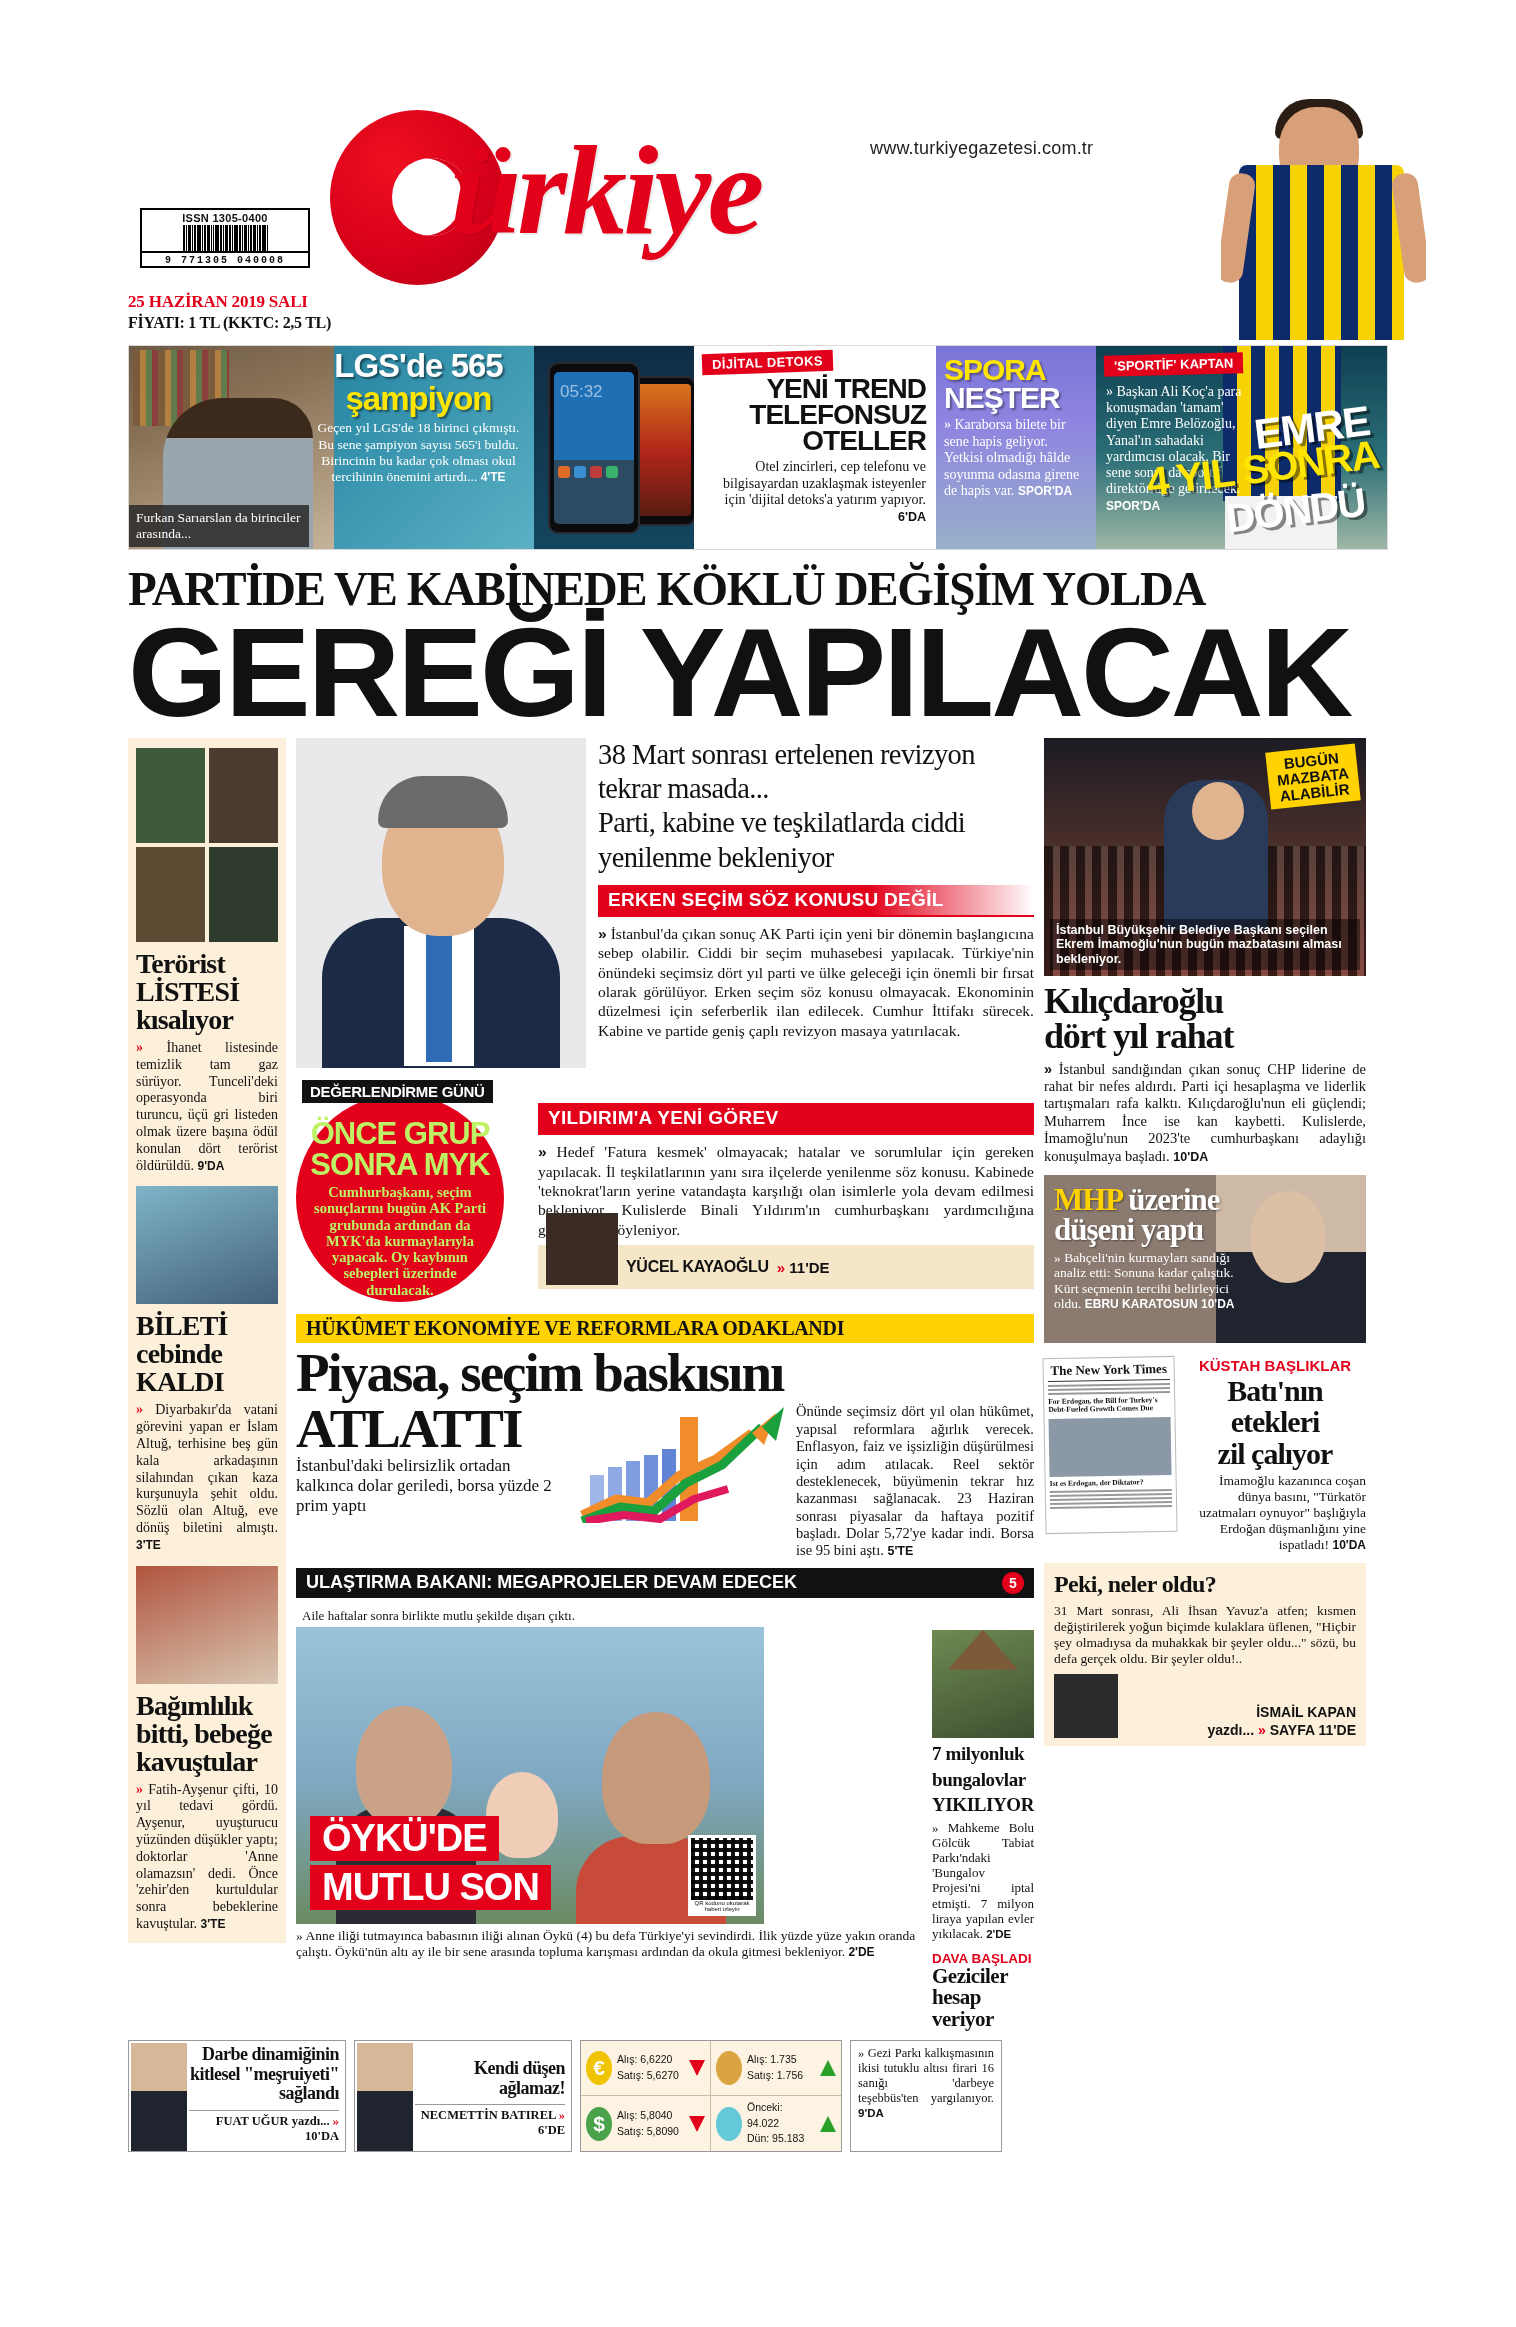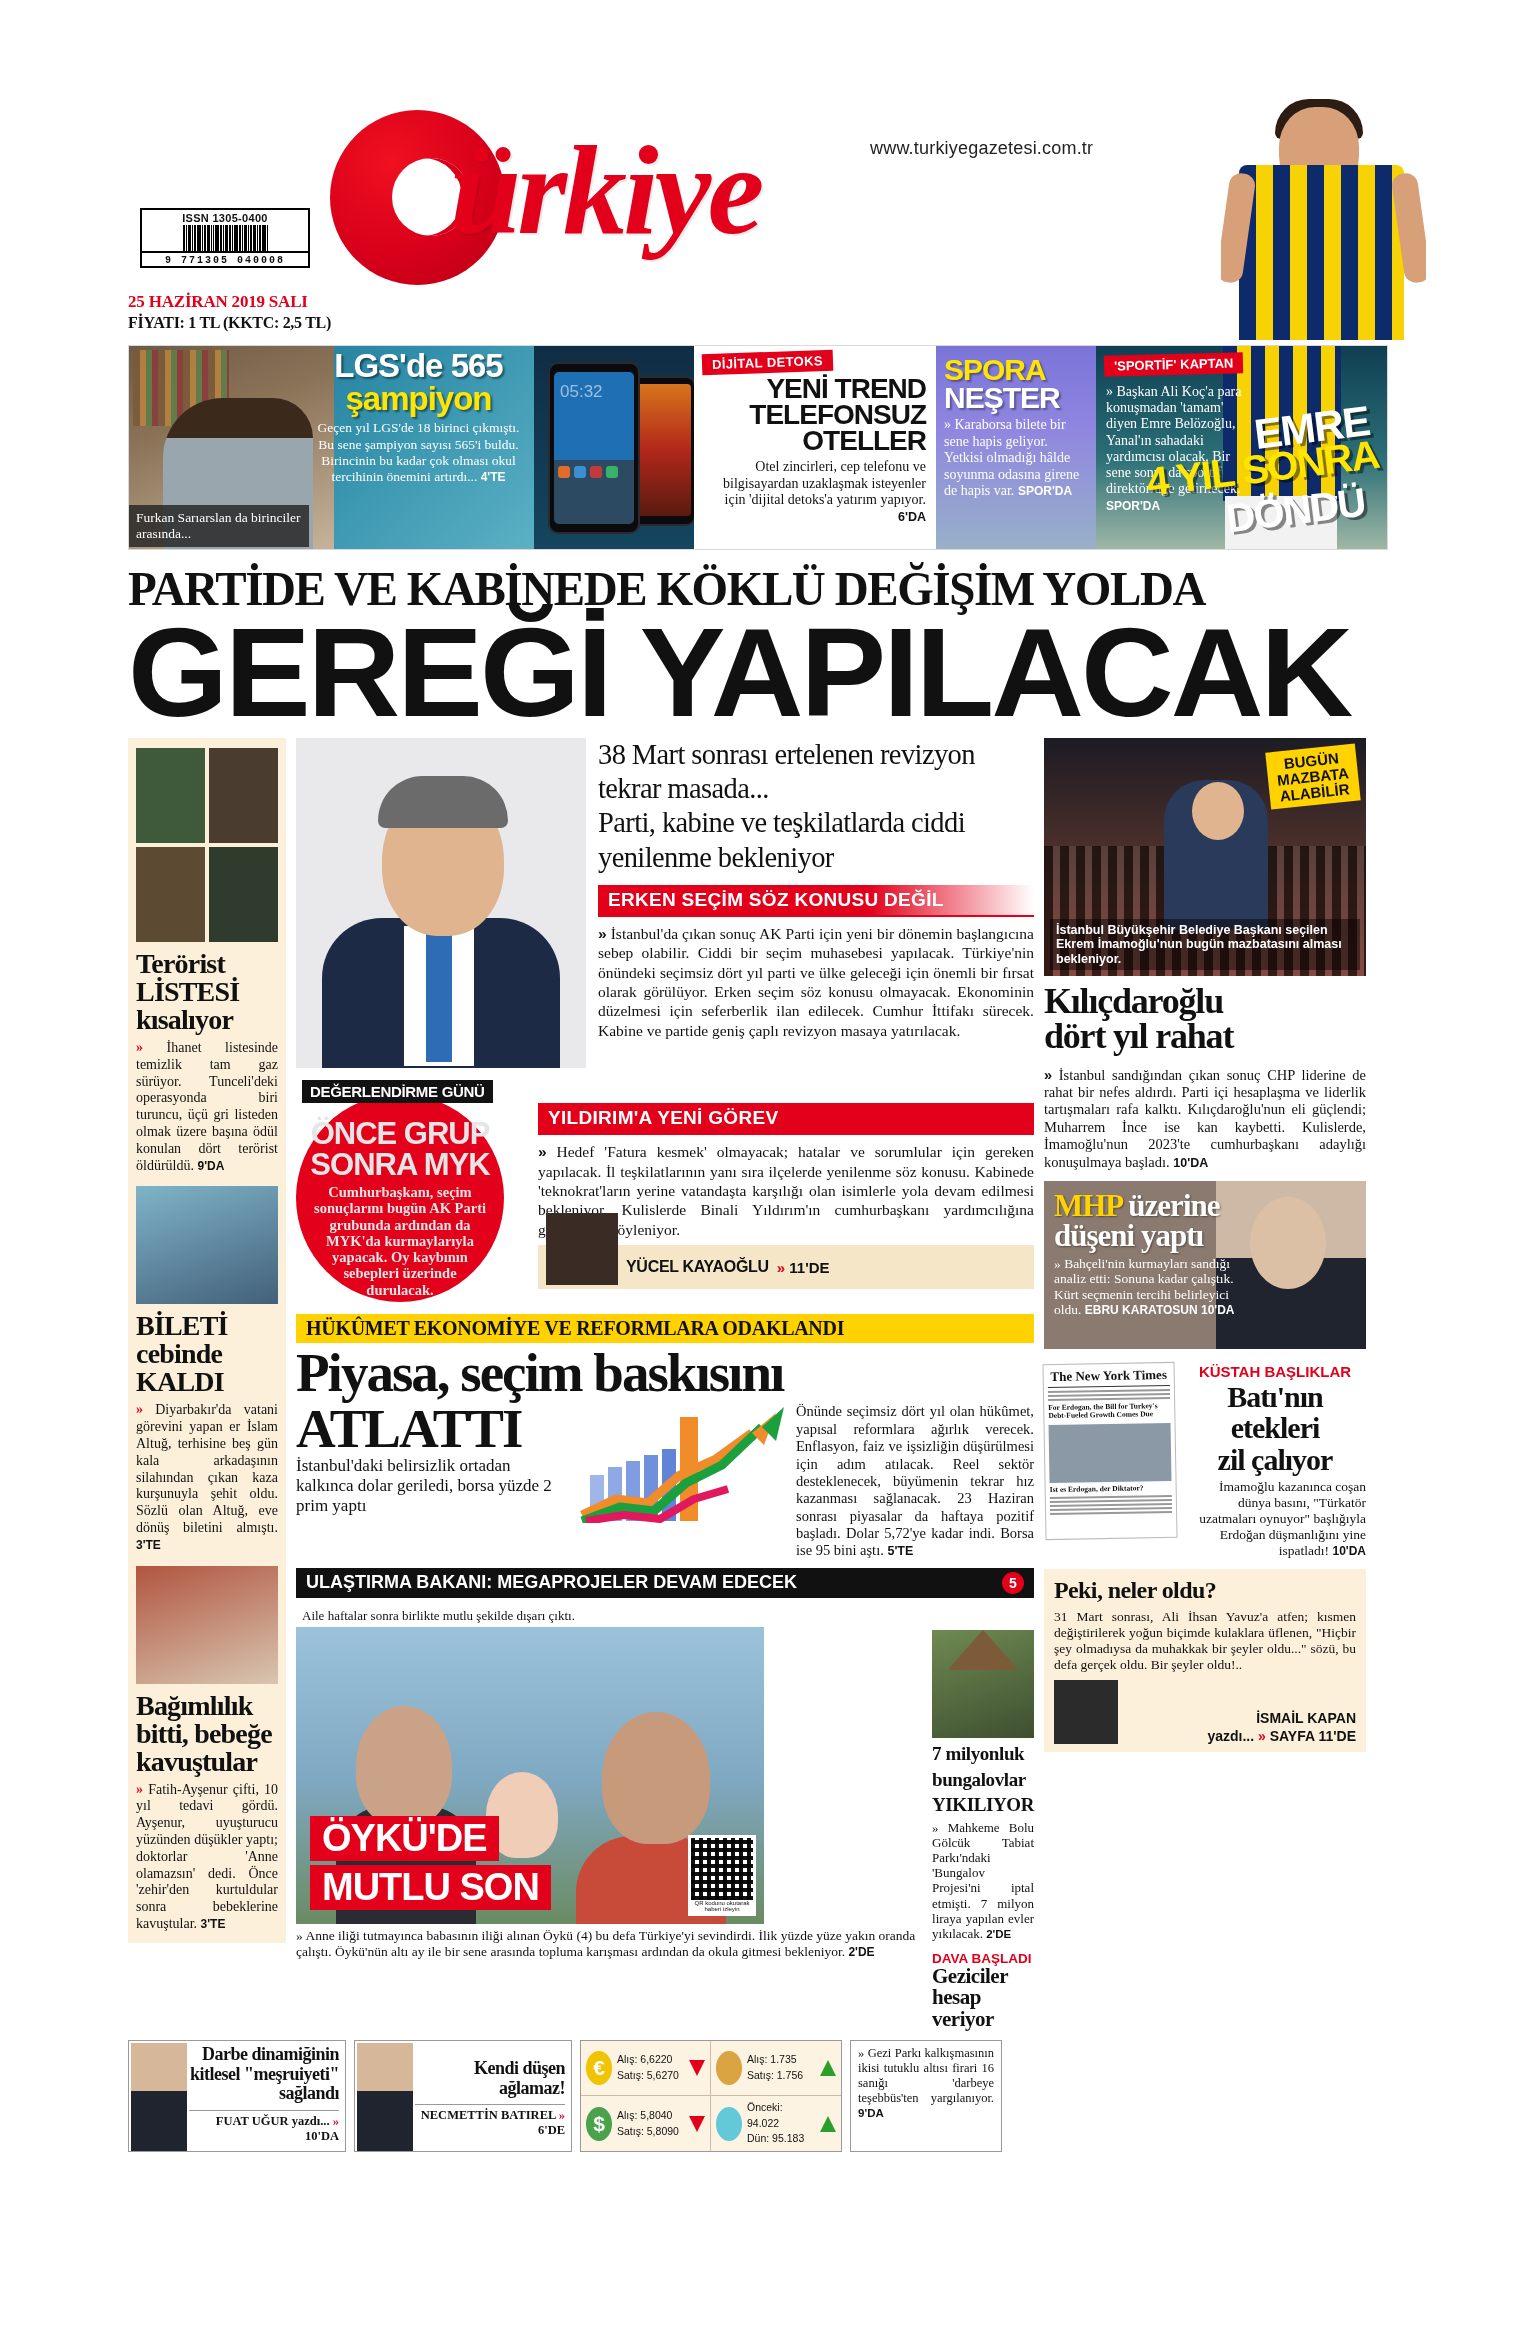--- a/index.html
+++ b/index.html
@@ -156,21 +156,21 @@
      border-bottom: 2px solid #e2001a; letter-spacing:.3px;}
   .redbar.solid { background:#e2001a; }
   .artbody { font-family:"Liberation Serif",serif; font-size: 15.5px; line-height:1.25; margin-top:7px; text-align:justify;}
   .chev { color:#111; font-weight:700; font-family:"Liberation Sans",sans-serif;}
 
   .twoCol { display:flex; gap: 12px; margin-top: 12px; align-items: center;}
   .circleCol { width: 230px; position:relative;}
   .blackTag { position:absolute; left: 6px; top: 0; z-index:3; background:#121212; color:#fff;
      font-family:"Liberation Sans",sans-serif; font-weight:700; font-size:15px; padding:3px 8px; letter-spacing:-.3px;}
   .redCircle { position:relative; margin-top: 14px; width: 208px; height: 208px; border-radius:50%;
-     background:#e2001a; color:#e5e5e5; padding: 24px 14px 0; text-align:center;}
+     background:#e2001a; color:#bef264; padding: 24px 14px 0; text-align:center;}
   .redCircle .l1,.redCircle .l2 { font-family:"Liberation Sans",sans-serif; font-weight:700; font-size: 31px; line-height:1.0; letter-spacing:-1px;}
   .circleBody { margin-top: 4px; font-family:"Liberation Serif",serif; font-weight:700; font-size:14.5px; line-height:1.12; text-align:center;}
   .yCol { flex:1;}
   .bylineBar { display:flex; align-items:center; gap:8px; background:#f6e6c8; padding: 4px 8px; margin-top: 6px;}
   .byPhoto { width: 72px; height: 72px; background:#3a2b24; margin-top:-36px;}
   .byName { font-family:"Liberation Sans",sans-serif; font-weight:700; font-size:16px; letter-spacing:-.3px;}
   .byPage { font-family:"Liberation Sans",sans-serif; font-weight:700; font-size:15px;}
   .byPage .c { color:#e2001a;}
 
   
@@ -227,21 +227,21 @@
   .rPhoto .crowd { position:absolute; left:0; bottom:0; right:0; height: 130px;
      background: repeating-linear-gradient(90deg, rgba(0,0,0,.55) 0 9px, rgba(255,255,255,.08) 9px 16px);}
   .rPhoto .man { position:absolute; left: 120px; top: 42px; width: 104px; height: 150px; background:#2a3a5a; border-radius: 40px 40px 0 0;}
   .rPhoto .manf { position:absolute; left: 148px; top: 44px; width: 52px; height: 58px; border-radius:50%; background:#e0b48e;}
   .rPhoto .badge { position:absolute; right: 8px; top: 10px; background:#ffd200; color:#111;
      font-family:"Liberation Sans",sans-serif; font-weight:700; font-size:15px; line-height:1.05; padding: 5px 9px;
      transform: rotate(-6deg); text-align:center;}
   .rPhoto .cap { position:absolute; left: 6px; right: 6px; bottom: 6px; background:rgba(0,0,0,.45); color:#fff;
      font-family:"Liberation Sans",sans-serif; font-weight:700; font-size:12.5px; line-height:1.16; padding:4px 6px;}
   .rHead { font-family:"Liberation Serif",serif; font-weight:700; font-size:36px; line-height:.98; margin-top:8px; letter-spacing:-1.2px;}
-  .rBody { font-family:"Liberation Serif",serif; font-size:14.5px; line-height:1.2; margin-top:12px; text-align:justify;}
+  .rBody { font-family:"Liberation Serif",serif; font-size:14.5px; line-height:1.2; margin-top:6px; text-align:justify;}
   .rBody b { font-family:"Liberation Sans",sans-serif; font-size:12.5px;}
 
   .mhpBox { position:relative; margin-top: 10px; height: 168px; background:#8a7a70; overflow:hidden; }
   .mhpBox .p { position:absolute; right: 0; top: 0; width: 150px; height: 168px;
      background: linear-gradient(180deg,#cdb9a6 0 46%, #20242e 46% 100%);}
   .mhpBox .pf { position:absolute; right: 40px; top: 16px; width: 76px; height: 92px; border-radius:50%; background:#dcc0a6;}
   .mhpBox .t { position:absolute; left: 10px; top: 10px; width: 190px;}
   .mhpBox .h1 { font-family:"Liberation Serif",serif; font-weight:700; font-size:31px; line-height:.98; color:#fff;
      text-shadow:1px 1px 2px rgba(0,0,0,.4); letter-spacing:-1px;}
   .mhpBox .h1 .y { color:#ffd200;}

